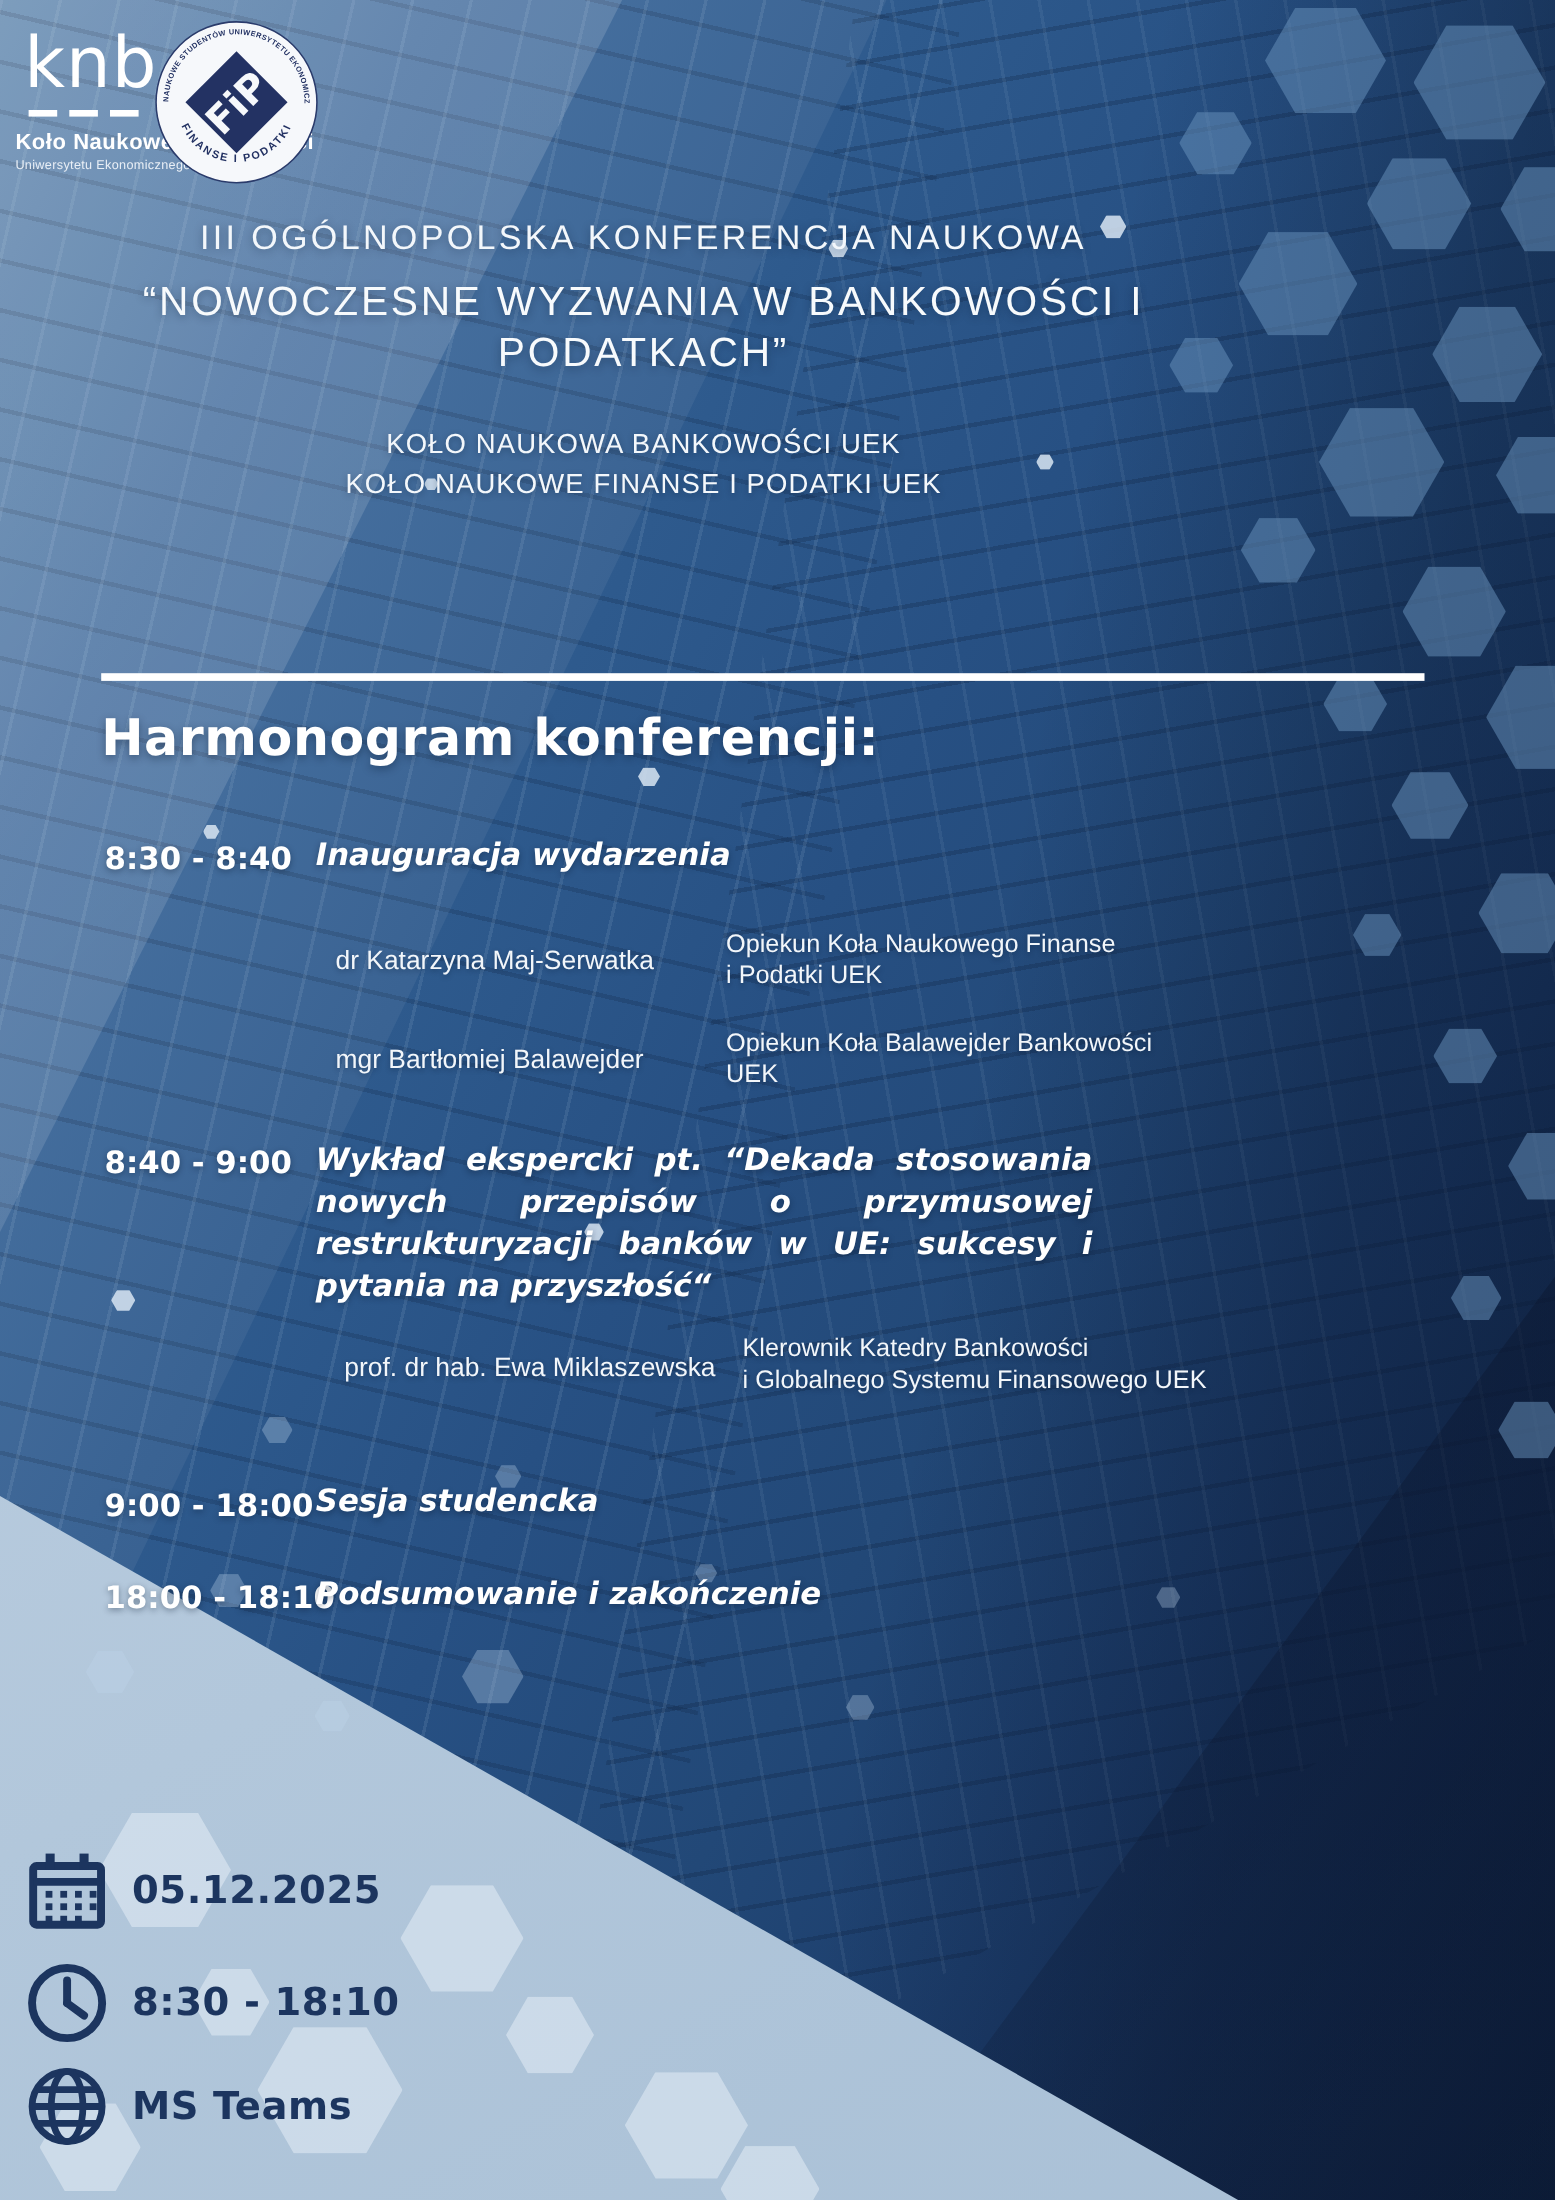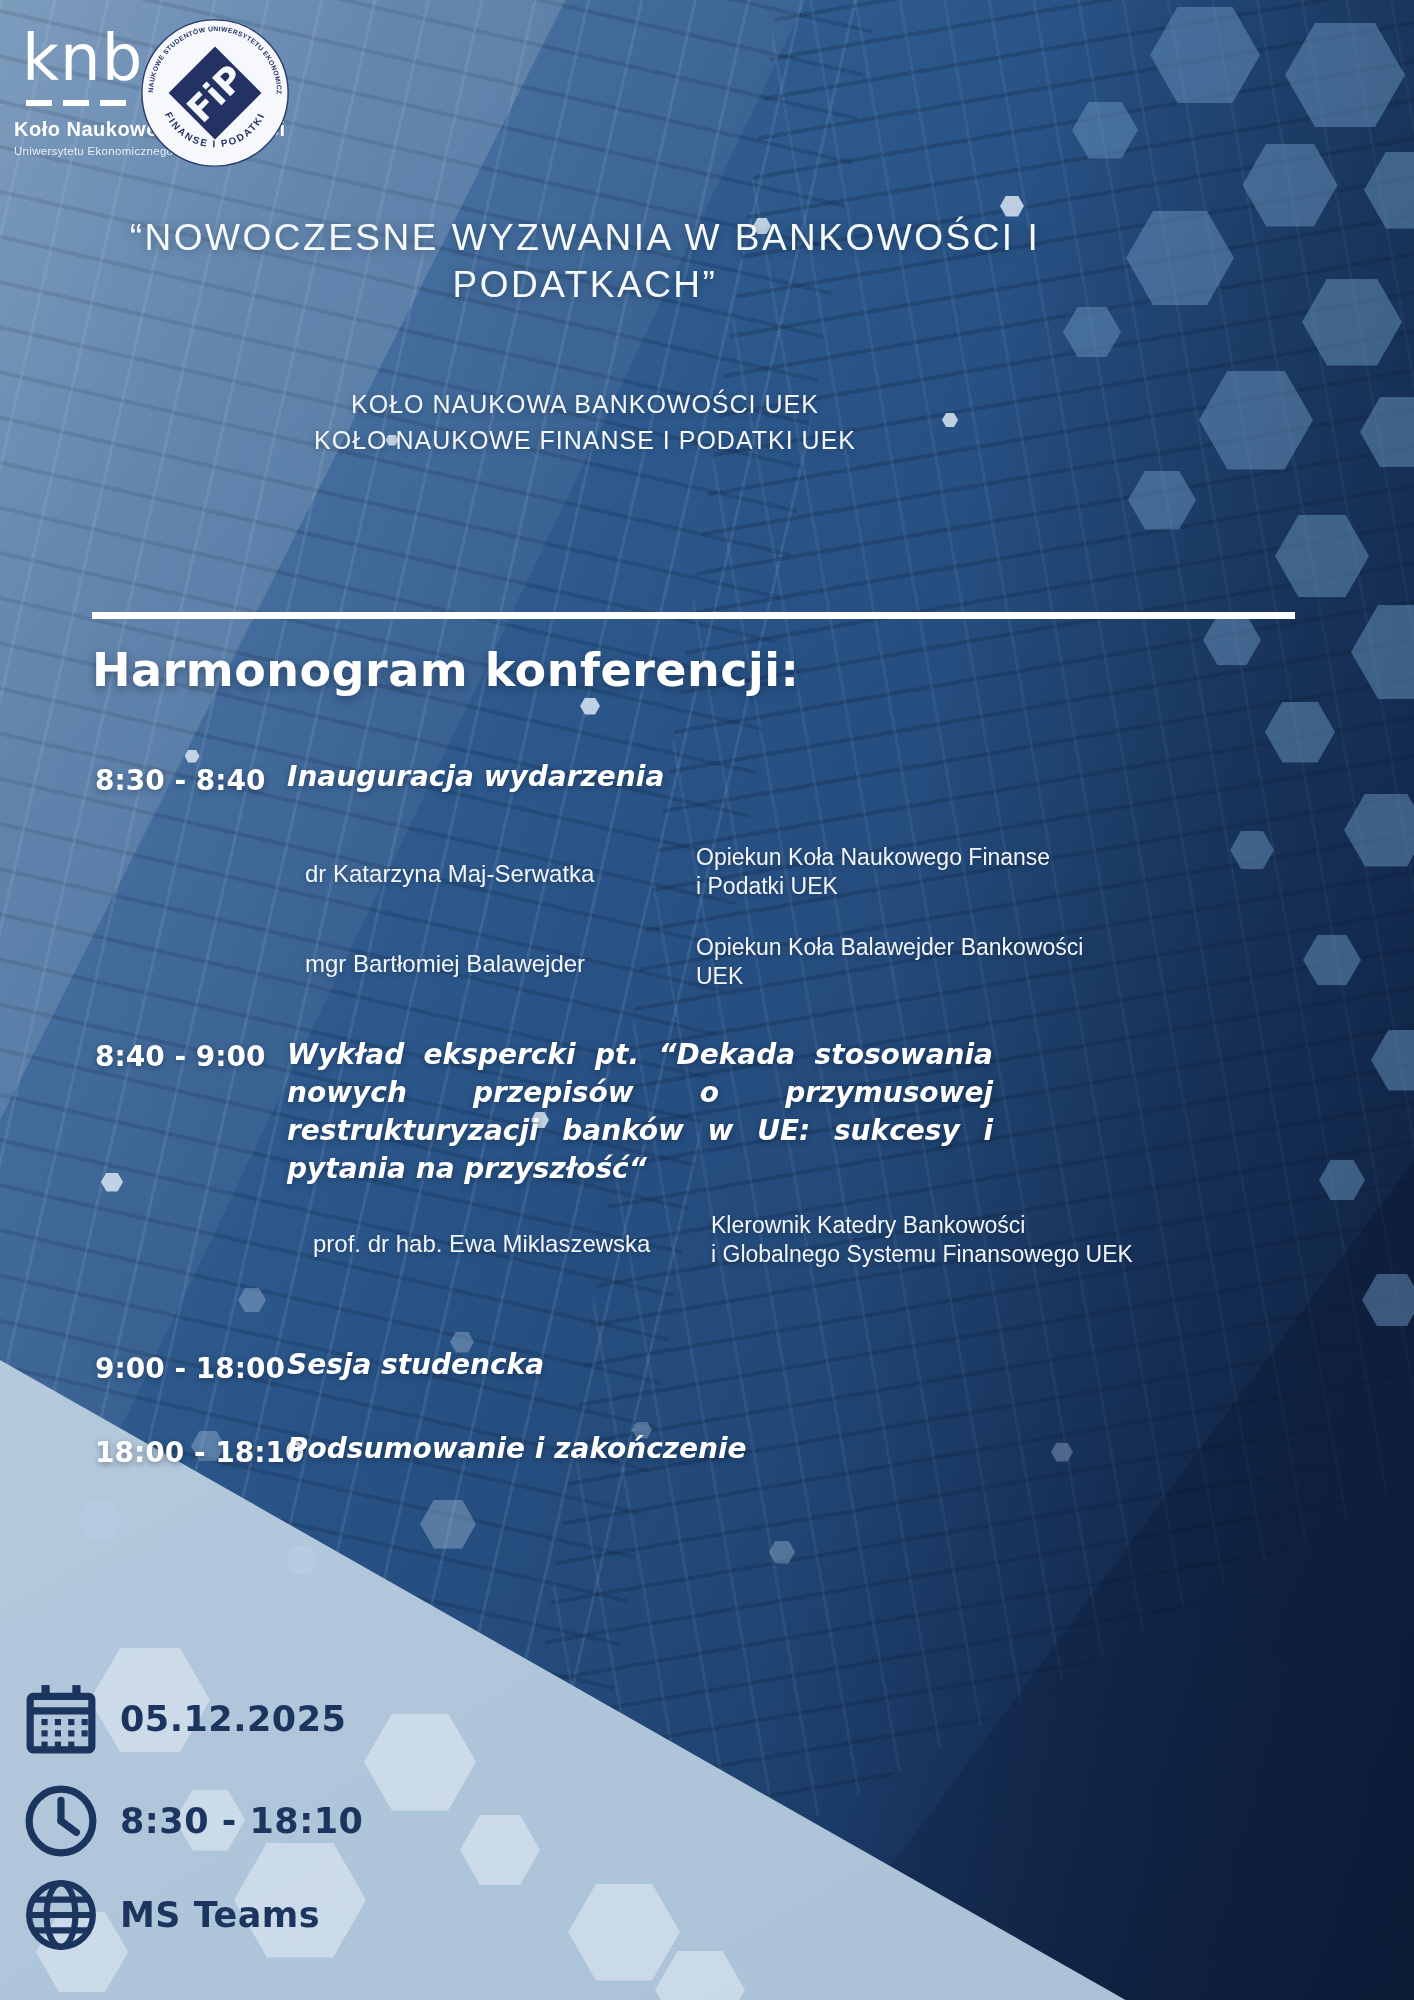--- a/index.html
+++ b/index.html
@@ -44,21 +44,21 @@
   .title2{font-size:37px;letter-spacing:2.5px;line-height:47px;color:#f7fafc;font-weight:400;max-width:920px;margin:16px auto 0;}
   .orgs{position:absolute;left:0;top:386px;width:1170px;text-align:center;font-size:25px;line-height:36px;letter-spacing:1px;color:#f3f7fb;text-shadow:0 2px 6px rgba(8,22,46,.35);}
   .divider{position:absolute;left:92px;top:612px;width:1203px;height:7px;background:#fff;}
 
   
   .sched-h{position:absolute;left:92px;top:643px;font-family:"DejaVu Sans",sans-serif;font-weight:bold;font-size:46px;letter-spacing:.5px;color:#fff;text-shadow:0 3px 8px rgba(8,22,46,.4);}
   .time{position:absolute;left:95px;font-family:"DejaVu Sans",sans-serif;font-weight:bold;font-size:28px;color:#fff;text-shadow:0 2px 6px rgba(8,22,46,.4);white-space:nowrap;}
   .item-title{position:absolute;left:287px;font-family:"DejaVu Sans",sans-serif;font-weight:bold;font-style:italic;font-size:28px;color:#fff;text-shadow:0 2px 6px rgba(8,22,46,.4);}
   .item-title.just{width:706px;text-align:justify;line-height:38px;}
   .sp-name{position:absolute;font-size:24px;color:#f2f6fa;text-shadow:0 2px 5px rgba(8,22,46,.35);white-space:nowrap;}
-  .sp-role{position:absolute;font-size:23px;line-height:29px;color:#f2f6fa;text-shadow:0 2px 5px rgba(8,22,46,.35);margin-left:36px;}
+  .sp-role{position:absolute;font-size:23px;line-height:29px;color:#f2f6fa;text-shadow:0 2px 5px rgba(8,22,46,.35);}
 
   
   .f-item{position:absolute;left:24px;display:flex;align-items:center;gap:22px;}
   .f-icon{width:74px;height:74px;flex:0 0 auto;}
   .f-text{font-family:"DejaVu Sans",sans-serif;font-weight:bold;font-size:35px;color:#1c355f;letter-spacing:.5px;}
 </style>
 </head>
 <body>
 
 <div class="poster">
@@ -138,20 +138,21 @@
     <path id="arcBottom" d="M 22 80 a 58 58 0 0 0 116 0" fill="none"></path>
     <text font-family="Liberation Sans, sans-serif" font-size="7.2" font-weight="bold" fill="#233263" letter-spacing="0.4">
       <textPath href="#arcTop" startOffset="50%" text-anchor="middle">• KOŁO NAUKOWE STUDENTÓW UNIWERSYTETU EKONOMICZNEGO •</textPath>
     </text>
     <text font-family="Liberation Sans, sans-serif" font-size="10.5" font-weight="bold" fill="#233263" letter-spacing="2">
       <textPath href="#arcBottom" startOffset="50%" text-anchor="middle">FINANSE I PODATKI</textPath>
     </text>
   </svg>
 
   <div class="header-text">
+    <div class="title1">III OGÓLNOPOLSKA KONFERENCJA NAUKOWA</div>
     <div class="title2">“NOWOCZESNE WYZWANIA W BANKOWOŚCI I PODATKACH”</div>
   </div>
   <div class="orgs">
     <div>KOŁO NAUKOWA BANKOWOŚCI UEK</div>
     <div>KOŁO NAUKOWE FINANSE I PODATKI UEK</div>
   </div>
 
   <div class="divider"></div>
 
   <div class="sched-h">Harmonogram konferencji:</div>

